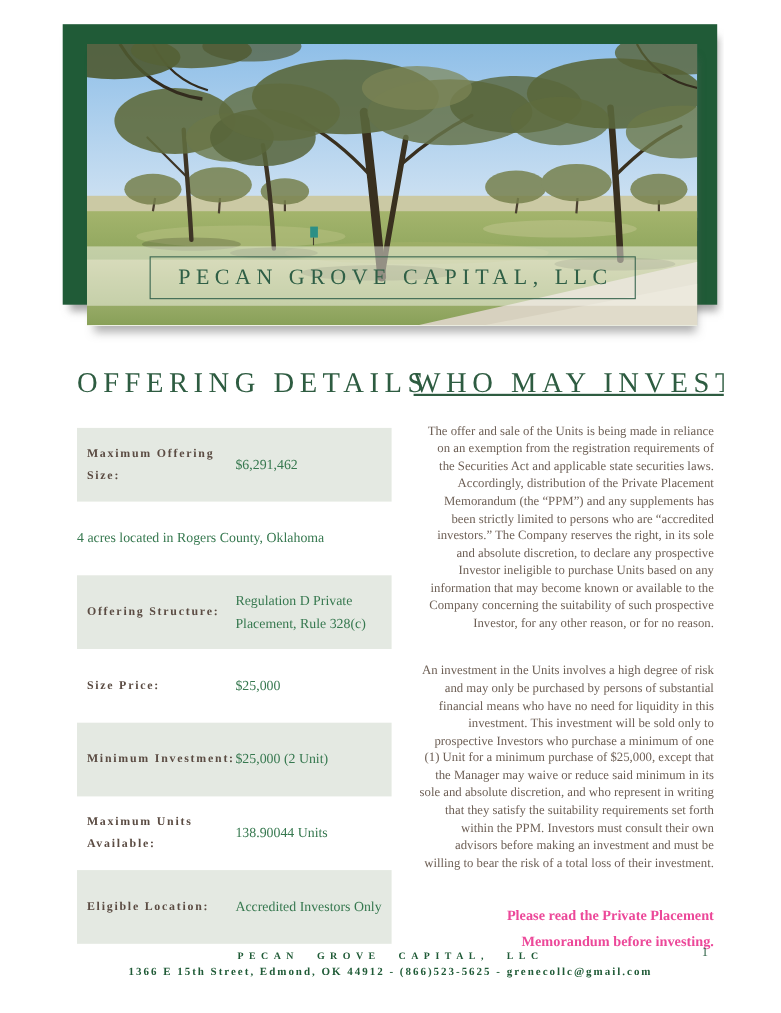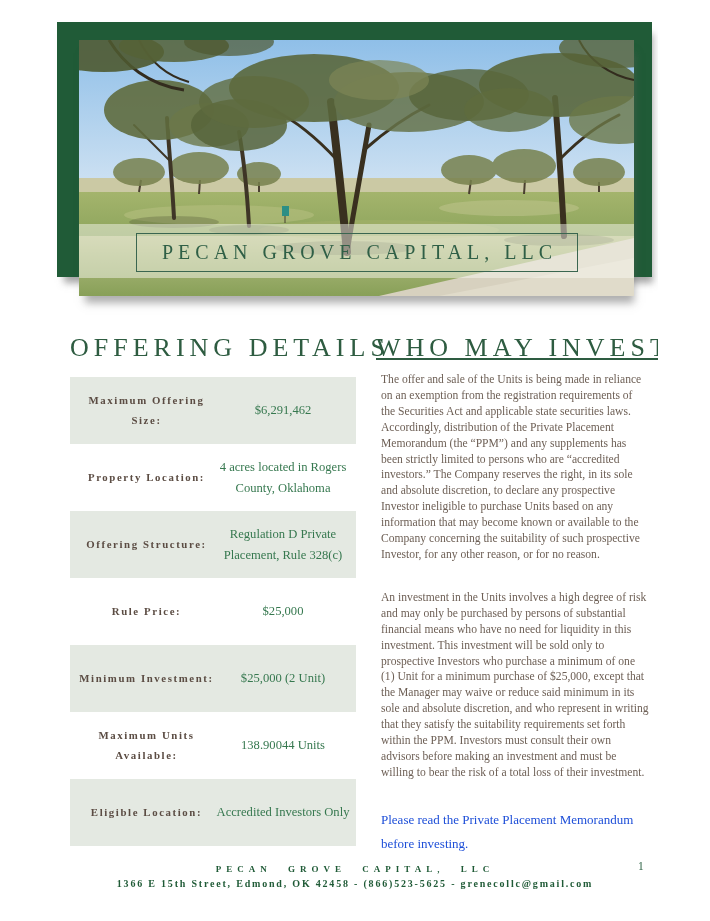--- a/index.html
+++ b/index.html
@@ -36,39 +36,39 @@
 
   
   .section-heading{
     position:absolute;top:333px;margin:0;color:#2E5C41;
     font-size:26px;font-weight:normal;letter-spacing:5px;white-space:nowrap;
   }
   .heading-left{left:70px;}
   .heading-right{left:376px;text-decoration:underline;}
 
   
-  .offering-table{position:absolute;left:70px;top:377px;width:286px;text-align:center;}
+  .offering-table{position:absolute;left:70px;top:389px;width:286px;}
   .t-row{display:flex;align-items:center;min-height:67px;box-sizing:border-box;padding:6px 0;}
   .t-row.shaded{background:#E4E9E2;}
   .t-label{
     width:144px;box-sizing:border-box;padding-left:9px;
     color:#5B4C43;font-weight:bold;font-size:10.8px;letter-spacing:1.6px;line-height:1.85;
   }
   .t-value{
     flex:1;padding-right:4px;
     color:#36784F;font-size:12.6px;line-height:1.65;
   }
 
   
-  .invest-col{position:absolute;left:381px;top:372px;width:268px;}
+  .invest-col{position:absolute;left:381px;top:384px;width:268px;text-align:right;}
   .invest-col p{
     margin:0 0 27px 0;color:#6E6056;font-size:11.6px;line-height:15.9px;
   }
   .ppm-notice{
-    margin-top:8px;color:#1d4ed8;font-weight:normal;font-size:13px;line-height:24px;
+    margin-top:8px;color:#ec4899;font-weight:bold;font-size:13px;line-height:24px;
   }
 
   
   .footer{position:absolute;left:0;top:864px;width:710px;text-align:center;color:#205B37;}
   .footer-company{
     font-size:9px;font-weight:bold;letter-spacing:5px;word-spacing:9px;white-space:nowrap;
   }
   .footer-address{
     margin-top:4px;font-size:10px;font-weight:bold;letter-spacing:1.8px;white-space:nowrap;
   }
@@ -185,29 +185,28 @@
   </div>
 
   <h2 class="section-heading heading-left">OFFERING DETAILS</h2>
 
   <div class="offering-table">
     <div class="t-row shaded">
       <div class="t-label">Maximum Offering Size:</div>
       <div class="t-value">$6,291,462</div>
     </div>
     <div class="t-row">
-      <div class="t-label">Property Location:</div>
       <div class="t-value">4 acres located in Rogers County, Oklahoma</div>
     </div>
     <div class="t-row shaded">
       <div class="t-label">Offering Structure:</div>
       <div class="t-value">Regulation D Private Placement, Rule 328(c)</div>
     </div>
     <div class="t-row">
-      <div class="t-label">Rule Price:</div>
+      <div class="t-label">Size Price:</div>
       <div class="t-value">$25,000</div>
     </div>
     <div class="t-row shaded">
       <div class="t-label">Minimum Investment:</div>
       <div class="t-value">$25,000 (2 Unit)</div>
     </div>
     <div class="t-row">
       <div class="t-label">Maximum Units Available:</div>
       <div class="t-value">138.90044 Units</div>
     </div>
@@ -220,17 +219,17 @@
   <h2 class="section-heading heading-right">WHO MAY INVEST</h2>
 
   <div class="invest-col">
     <p>The offer and sale of the Units is being made in reliance on an exemption from the registration requirements of the Securities Act and applicable state securities laws. Accordingly, distribution of the Private Placement Memorandum (the “PPM”) and any supplements has been strictly limited to persons who are “accredited investors.” The Company reserves the right, in its sole and absolute discretion, to declare any prospective Investor ineligible to purchase Units based on any information that may become known or available to the Company concerning the suitability of such prospective Investor, for any other reason, or for no reason.</p>
     <p>An investment in the Units involves a high degree of risk and may only be purchased by persons of substantial financial means who have no need for liquidity in this investment. This investment will be sold only to prospective Investors who purchase a minimum of one (1) Unit for a minimum purchase of $25,000, except that the Manager may waive or reduce said minimum in its sole and absolute discretion, and who represent in writing that they satisfy the suitability requirements set forth within the PPM. Investors must consult their own advisors before making an investment and must be willing to bear the risk of a total loss of their investment.</p>
     <div class="ppm-notice">Please read the Private Placement Memorandum before investing.</div>
   </div>
 
   <div class="footer">
     <div class="footer-company">PECAN GROVE CAPITAL, LLC</div>
-    <div class="footer-address">1366 E 15th Street, Edmond, OK 42458 - (866)523-5625 - grenecollc@gmail.com</div>
+    <div class="footer-address">1366 E 15th Street, Edmond, OK 44912 - (866)523-5625 - grenecollc@gmail.com</div>
   </div>
   <div class="page-number">1</div>
 
 </div>
 
 </body></html>

